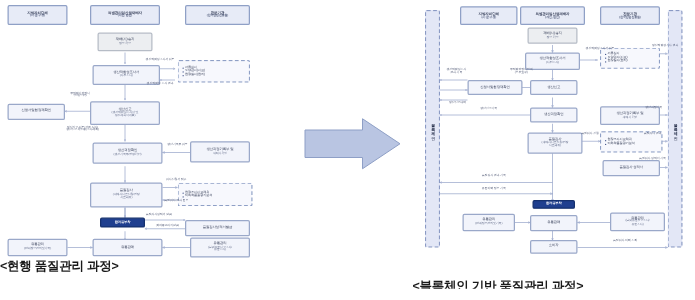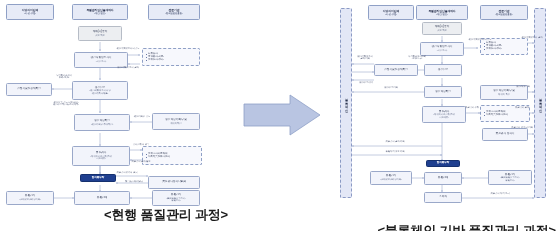--- a/index.html
+++ b/index.html
@@ -65,22 +65,22 @@
     writing-mode:vertical-rl;
     font-weight:bold;letter-spacing:0.4px;font-size:3.1px;color:#2c3550;
     justify-content:center;
   }
   .lbl{
     position:absolute;font-size:2.3px;color:#4a5370;
     line-height:1.05;text-align:center;letter-spacing:-0.05px;
     white-space:pre-line;
   }
   .caption{
-    position:absolute;width:100%;text-align:right;
-    font-size:13px;font-weight:bold;color:#1a1a1a;letter-spacing:-0.2px;
+    position:absolute;width:100%;text-align:left;
+    font-size:10px;font-weight:bold;color:#1a1a1a;letter-spacing:-0.2px;
   }
   #left-caption{top:206px;}
   #right-caption{top:222px;}
   svg.wires{position:absolute;left:0;top:0;overflow:visible;}
   svg.wires line,svg.wires path{stroke:#93a2c8;stroke-width:0.55;fill:none;}
 </style>
 </head>
 <body>
 
 <div class="panel" id="left-panel">

